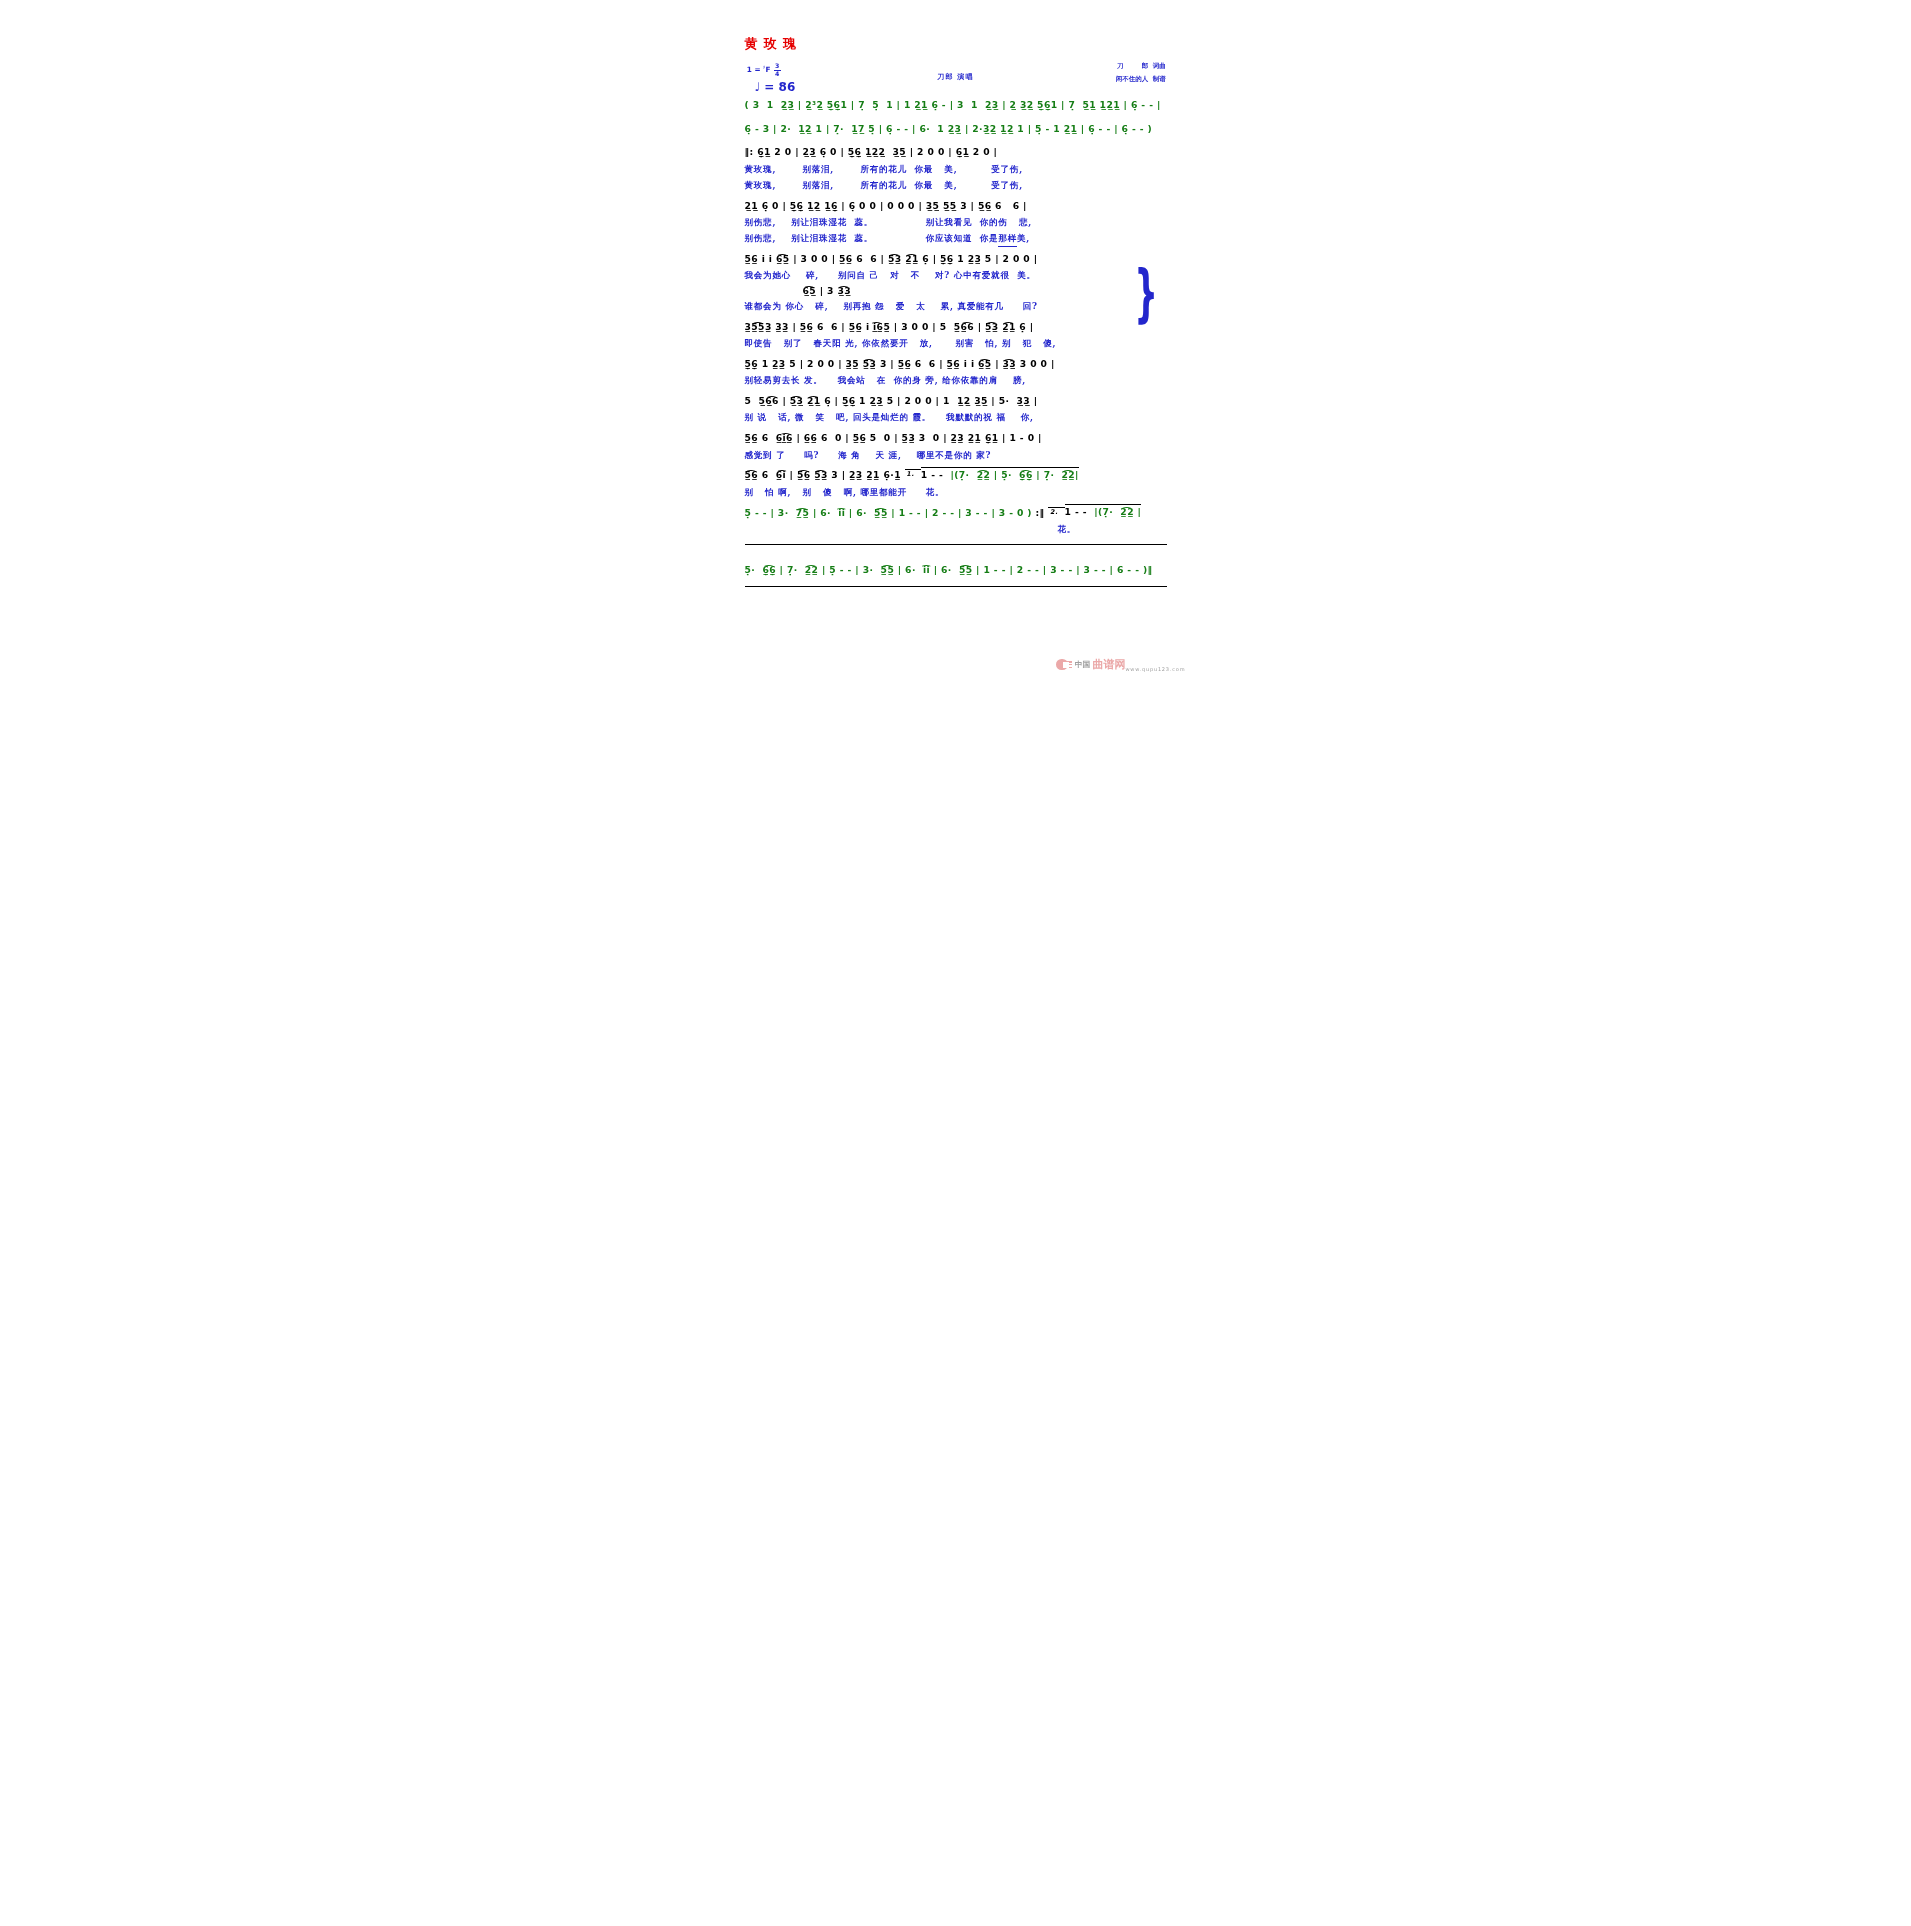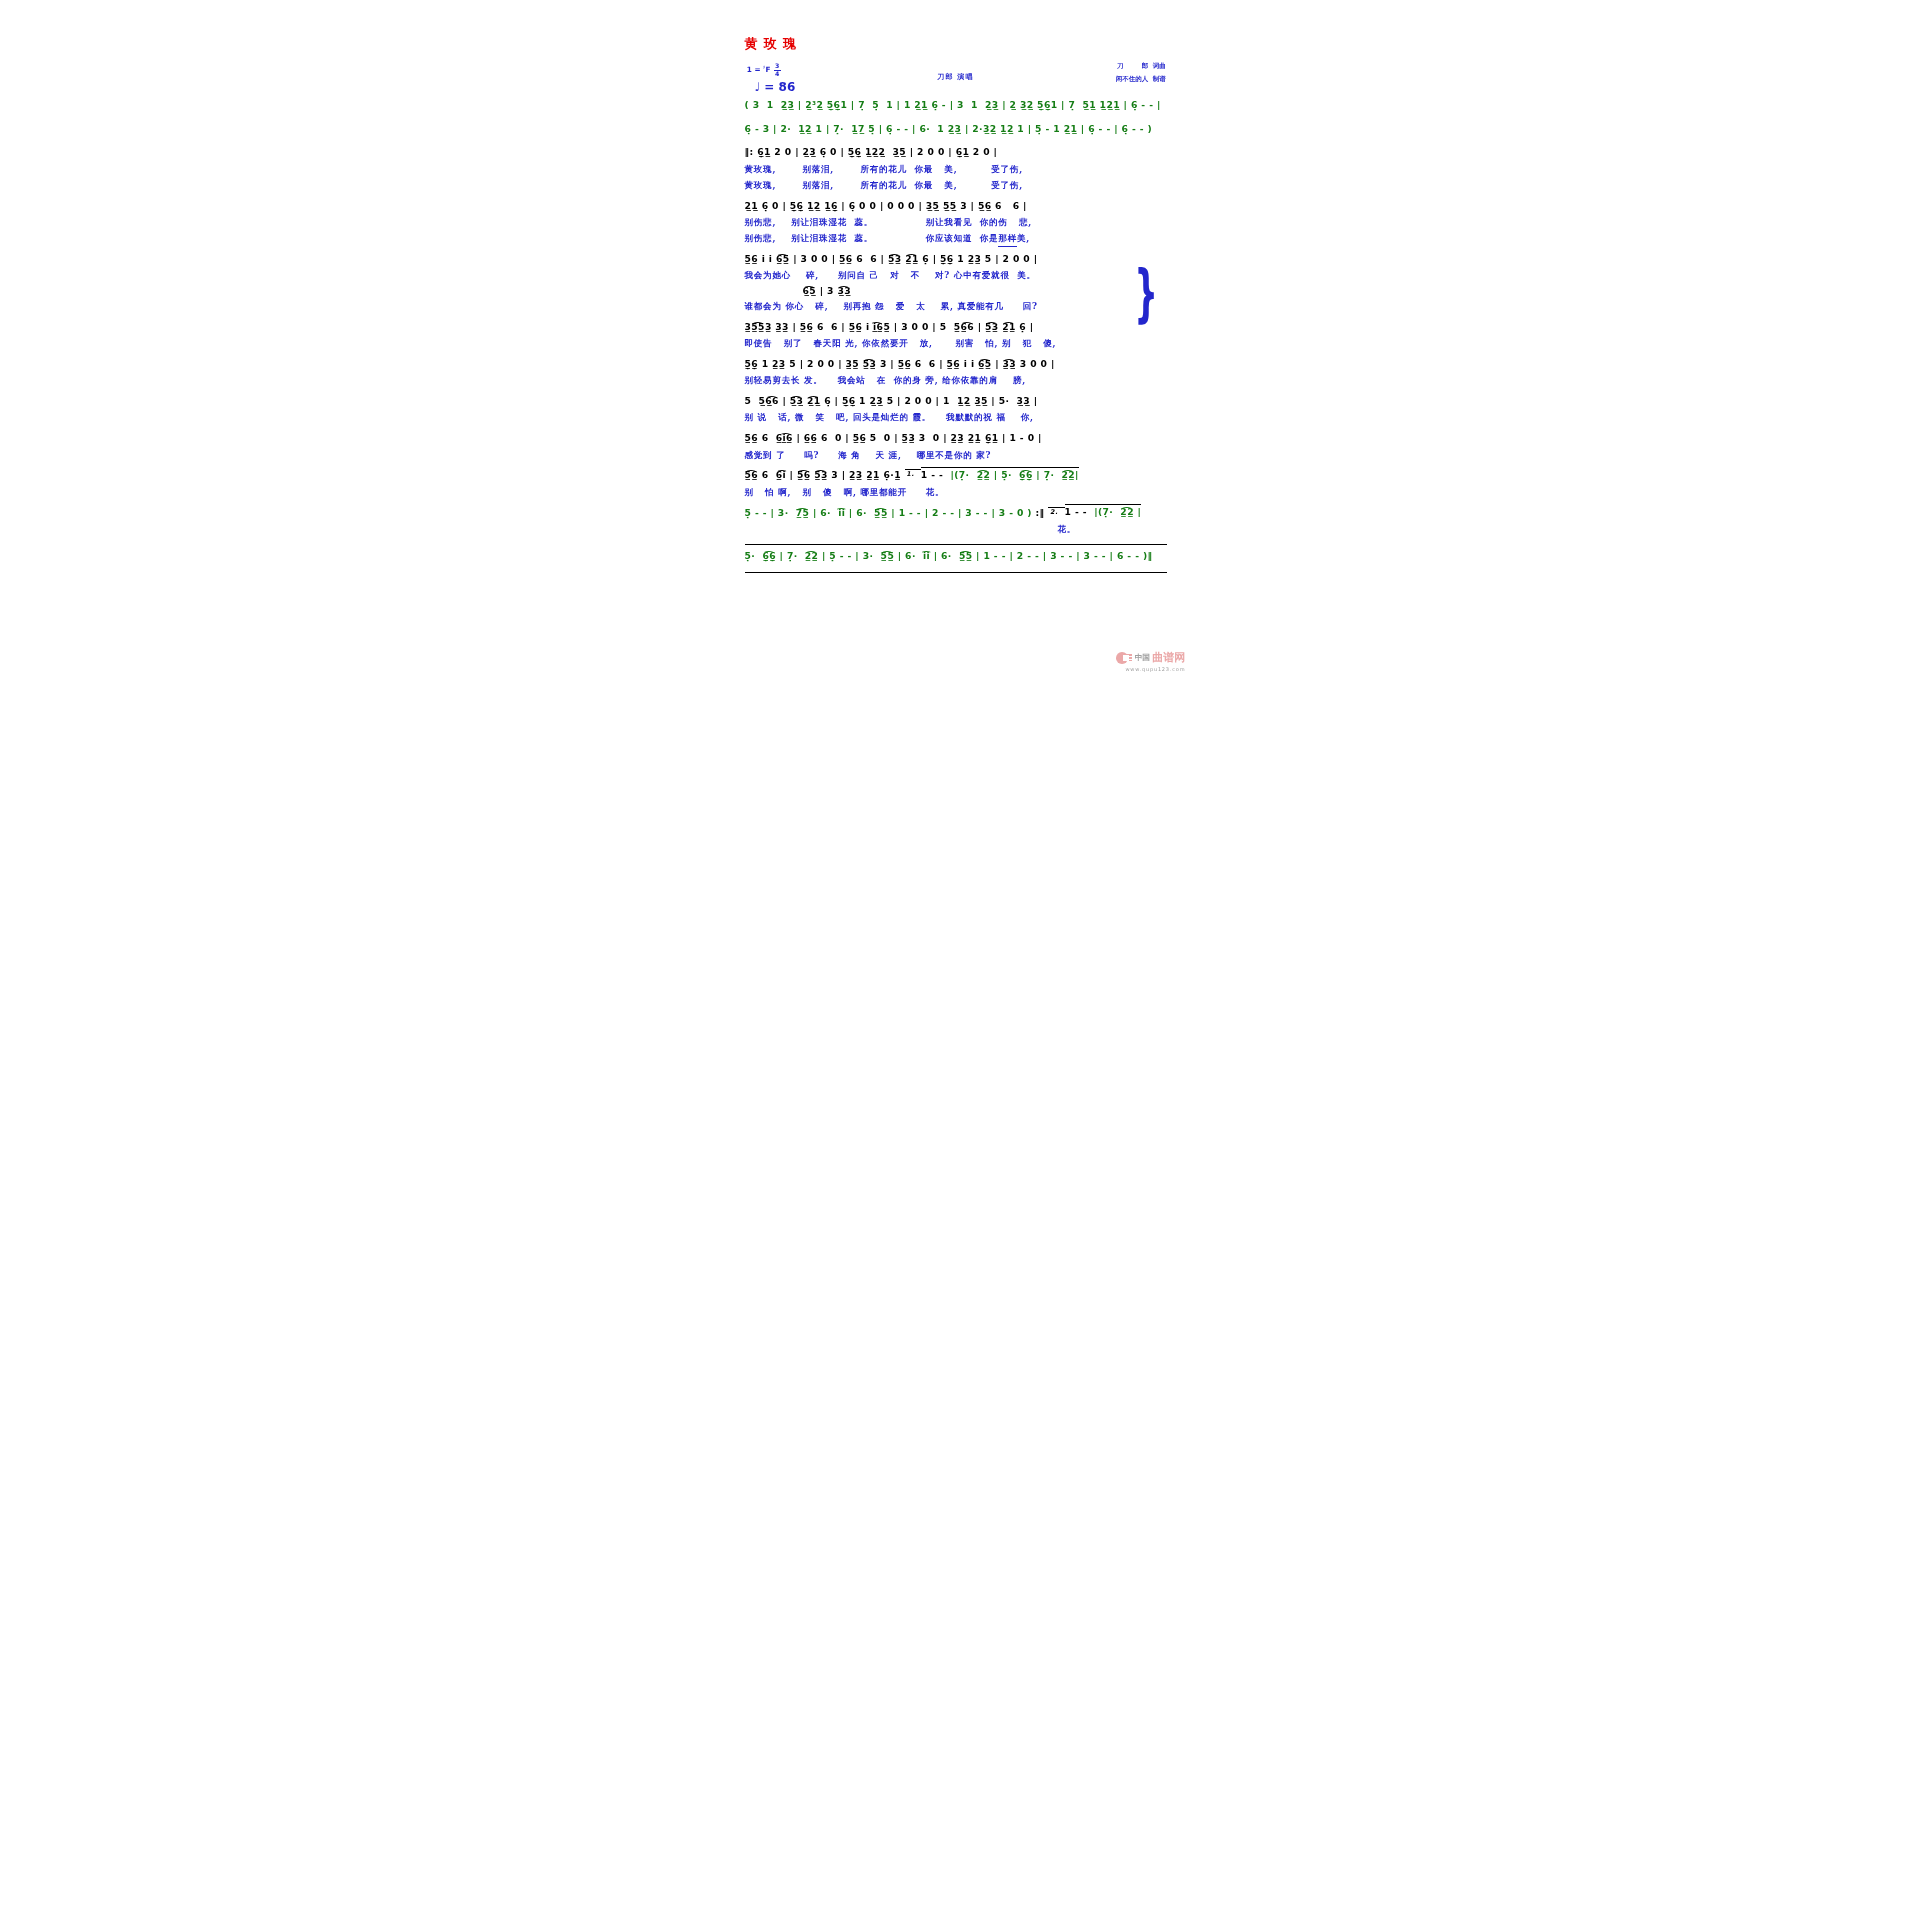--- a/index.html
+++ b/index.html
@@ -32,30 +32,30 @@
   #systems{margin-top:2.3px;}
   .system{margin-bottom:9.2px;position:relative;}
   .system.intro{margin-bottom:11.6px;}
   .notes{font-size:9.2px;font-weight:bold;letter-spacing:0.4px;white-space:pre;line-height:1.3;color:var(--c-black);}
   .notes span{white-space:pre;}
   .notes .green{color:var(--c-green);text-align:center;}
   .notes .black{color:var(--c-black);}
   .notes .over{border-top:1.2px solid #000;padding-top:1.2px;}
   .notes .volta{font-style:italic;font-size:6.5px;vertical-align:top;display:inline-block;
     padding:0 6.2px 0 2.3px;font-weight:bold;}
-  .notes.overline{border-top:1.2px solid #000;padding-top:5px;}
+  .notes.overline{border-top:1.2px solid #000;padding-top:19px;}
   .lyric{color:var(--c-blue);font-size:8.5px;font-weight:bold;white-space:pre;letter-spacing:0.8px;
     margin-top:5.4px;line-height:1.25;
     font-family:"DejaVu Serif","Liberation Serif",serif;}
   .lyric .u{border-bottom:1.5px solid var(--c-blue);padding-bottom:3px;}
   .ossia{font-size:9.2px;font-weight:bold;white-space:pre;letter-spacing:0.4px;color:var(--c-black);margin-top:3.9px;}
   .brace{position:absolute;right:7px;top:21px;color:var(--c-blue);font-size:37px;font-weight:bold;
     transform:scale(0.9,1.7);transform-origin:center;line-height:1;}
   .bottom-rule{border-top:1.5px solid #000;margin-top:10px;width:100%;}
-  .watermark{position:absolute;right:9.2px;bottom:3.9px;display:flex;flex-direction:column;align-items:flex-end;}
+  .watermark{position:absolute;right:9.2px;bottom:3.9px;display:flex;flex-direction:row;align-items:flex-end;}
   .wm-row{display:flex;align-items:center;gap:2.3px;}
   .wm-logo{width:11.6px;height:11.6px;border-radius:50%;background:var(--c-wm_pink);position:relative;}
   .wm-logo::after{content:"";position:absolute;right:-0.8px;top:2.7px;width:5.4px;height:6.2px;background:#fff;}
   .wm-bars{display:flex;flex-direction:column;gap:1.2px;margin-left:-3.9px;}
   .wm-bars i{display:block;width:6.2px;height:1.5px;background:var(--c-wm_pink);}
   .wm-zh1{color:var(--c-wm_gray);font-size:7.7px;font-weight:bold;}
   .wm-zh2{color:var(--c-wm_pink);font-size:11px;font-weight:bold;}
   .wm-url{color:var(--c-wm_gray);font-size:5px;letter-spacing:0.8px;margin-top:0.8px;}
 </style>
 </head>

